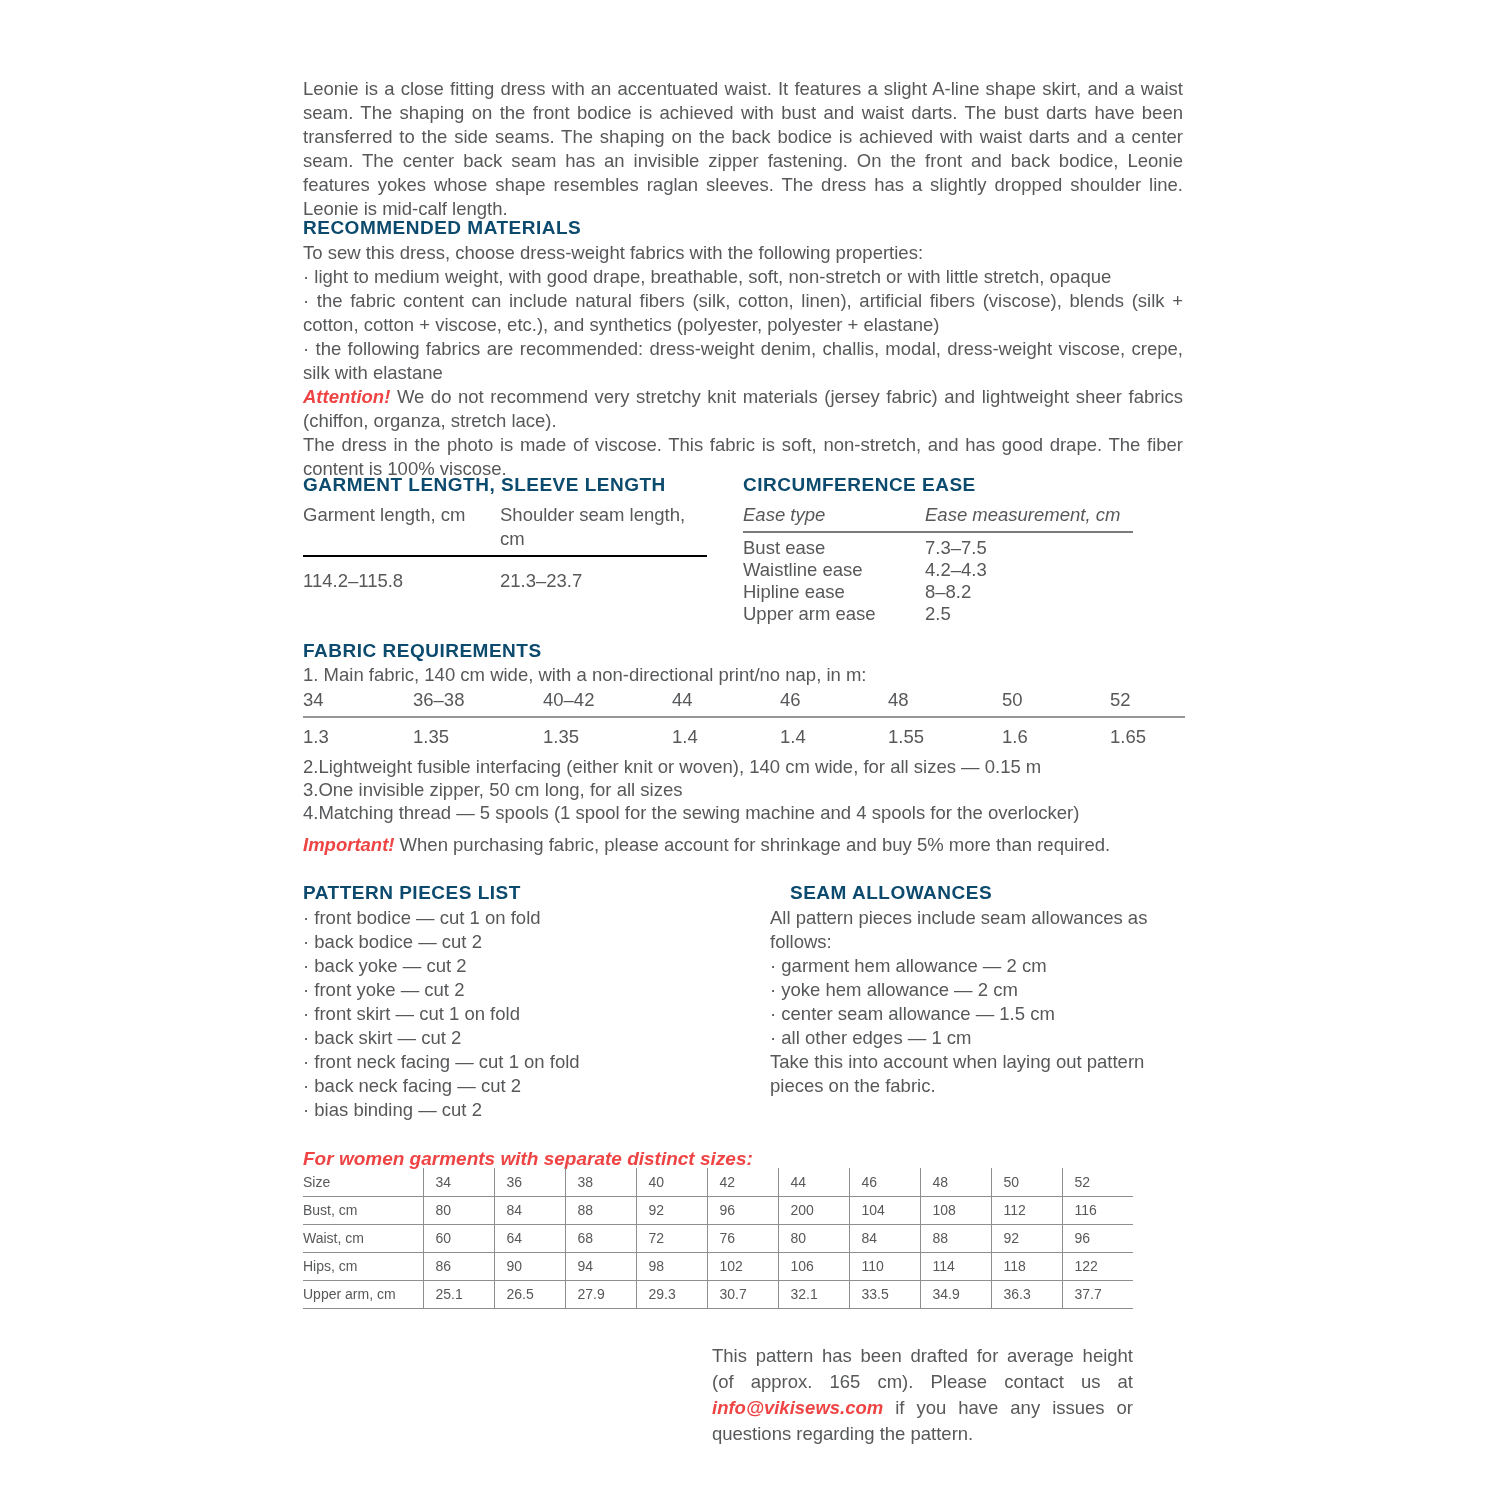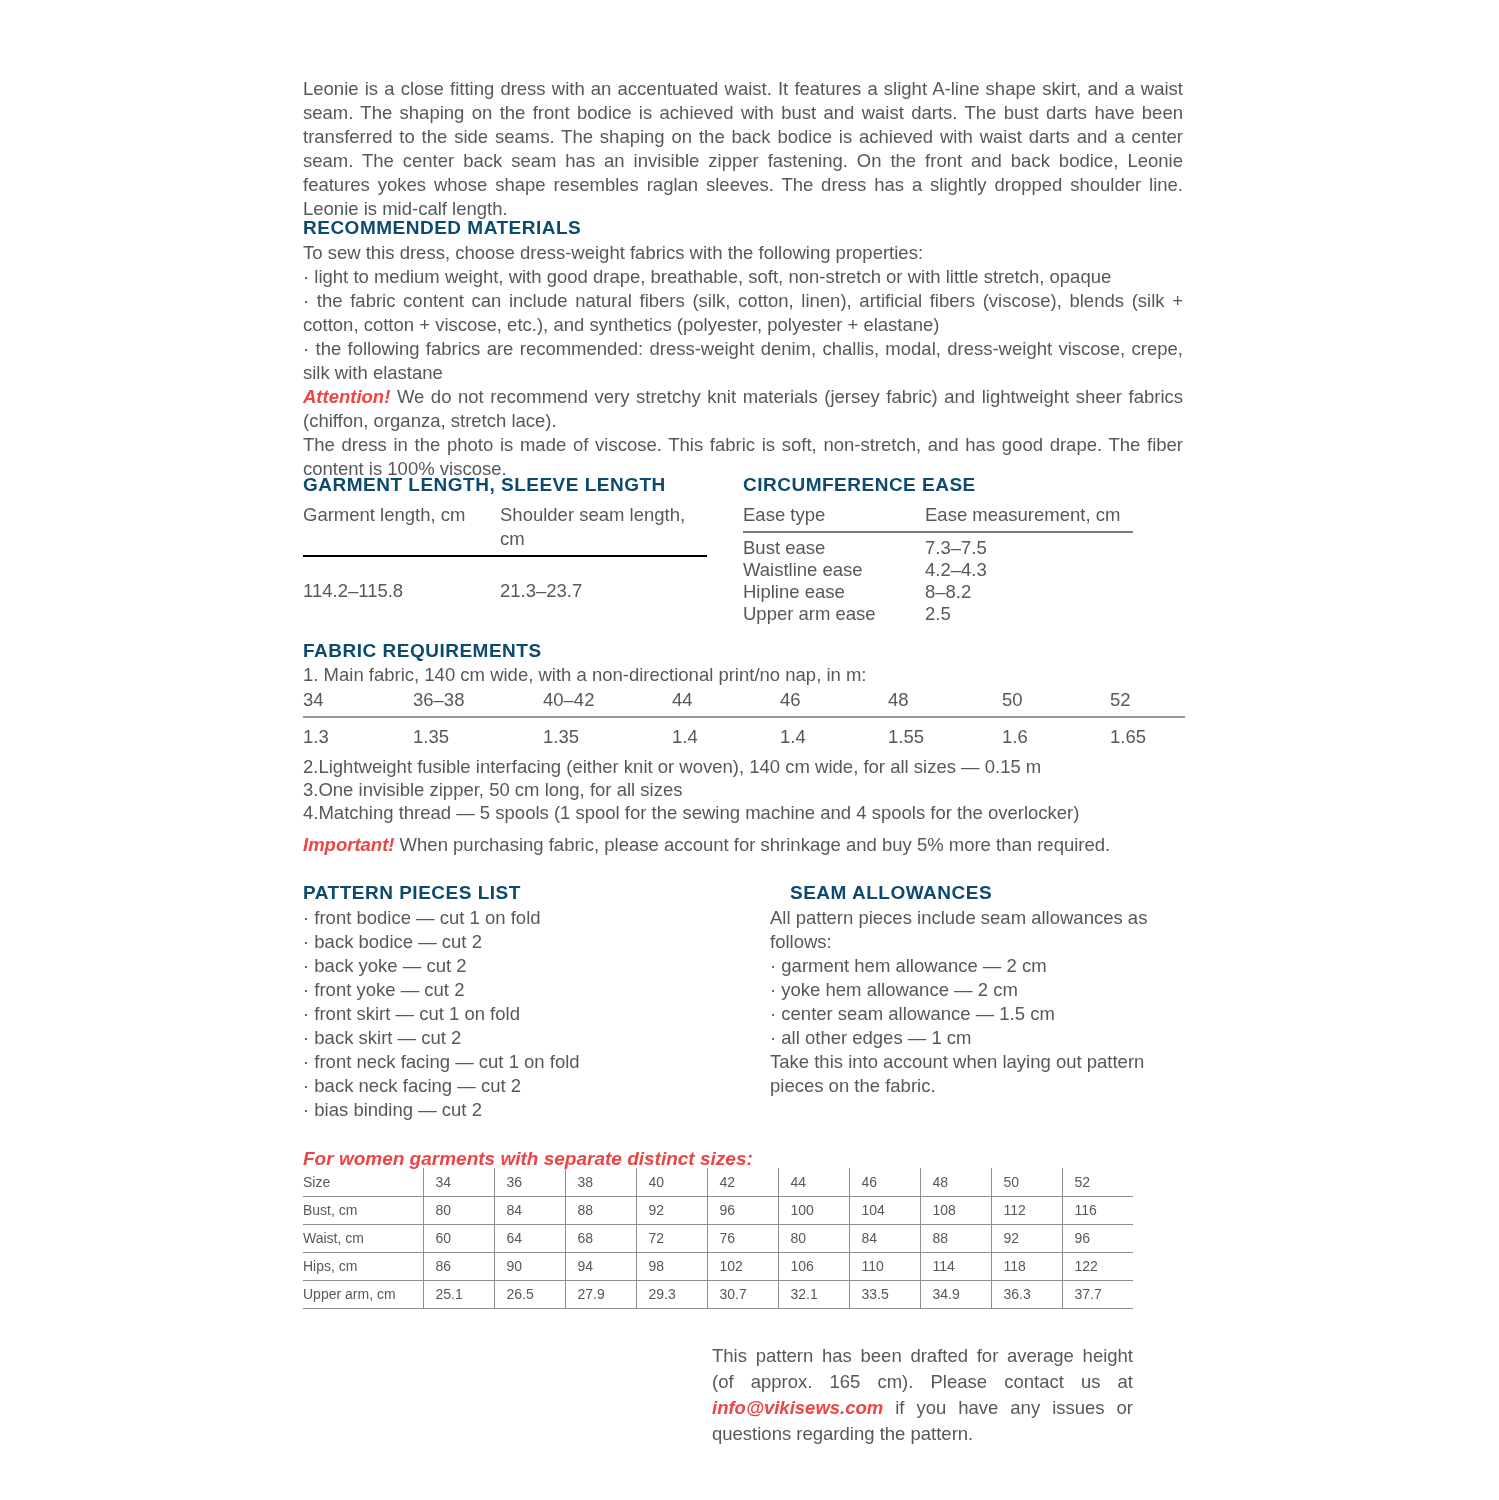--- a/index.html
+++ b/index.html
@@ -14,26 +14,26 @@
     font-weight:700; color:#0c4a6e; letter-spacing:0.5px; font-size:19px;
   }
   .j { text-align:justify; }
   .bi { font-weight:700; font-style:italic; color:#ef4444; }
   .bullet-line { white-space:normal; }
 
   
   .glt { width:404px; }
   .glt-head, .glt-row { display:grid; grid-template-columns:197px 1fr; }
   .glt-head { border-bottom:2px solid #000000; padding-bottom:4px; }
-  .glt-row  { padding-top:22px; }
+  .glt-row  { padding-top:12px; }
 
   
   .ease { width:390px; }
   .ease-head, .ease-row { display:grid; grid-template-columns:182px 1fr; }
-  .ease-head { border-bottom:2px solid #7b7b7d; padding-bottom:4px; }
+  .ease-head { border-bottom:2px solid #7b7b7d; padding-bottom:4px;font-style:italic; }
   .ease-rows { padding-top:4px; }
   .ease-row { line-height:22px; }
 
   
   .fab { width:882px; }
   .fab-head, .fab-row { display:grid; grid-template-columns:110px 130px 129px 108px 108px 114px 108px 1fr; }
   .fab-head { border-bottom:2px solid #97979a; padding-bottom:4px; }
   .fab-row  { padding-top:7px; }
 
   
@@ -178,21 +178,21 @@
     <td>50</td>
     <td>52</td>
   </tr>
   <tr>
     <td>Bust, cm</td>
     <td>80</td>
     <td>84</td>
     <td>88</td>
     <td>92</td>
     <td>96</td>
-    <td>100</td>
+    <td>200</td>
     <td>104</td>
     <td>108</td>
     <td>112</td>
     <td>116</td>
   </tr>
   <tr>
     <td>Waist, cm</td>
     <td>60</td>
     <td>64</td>
     <td>68</td>

